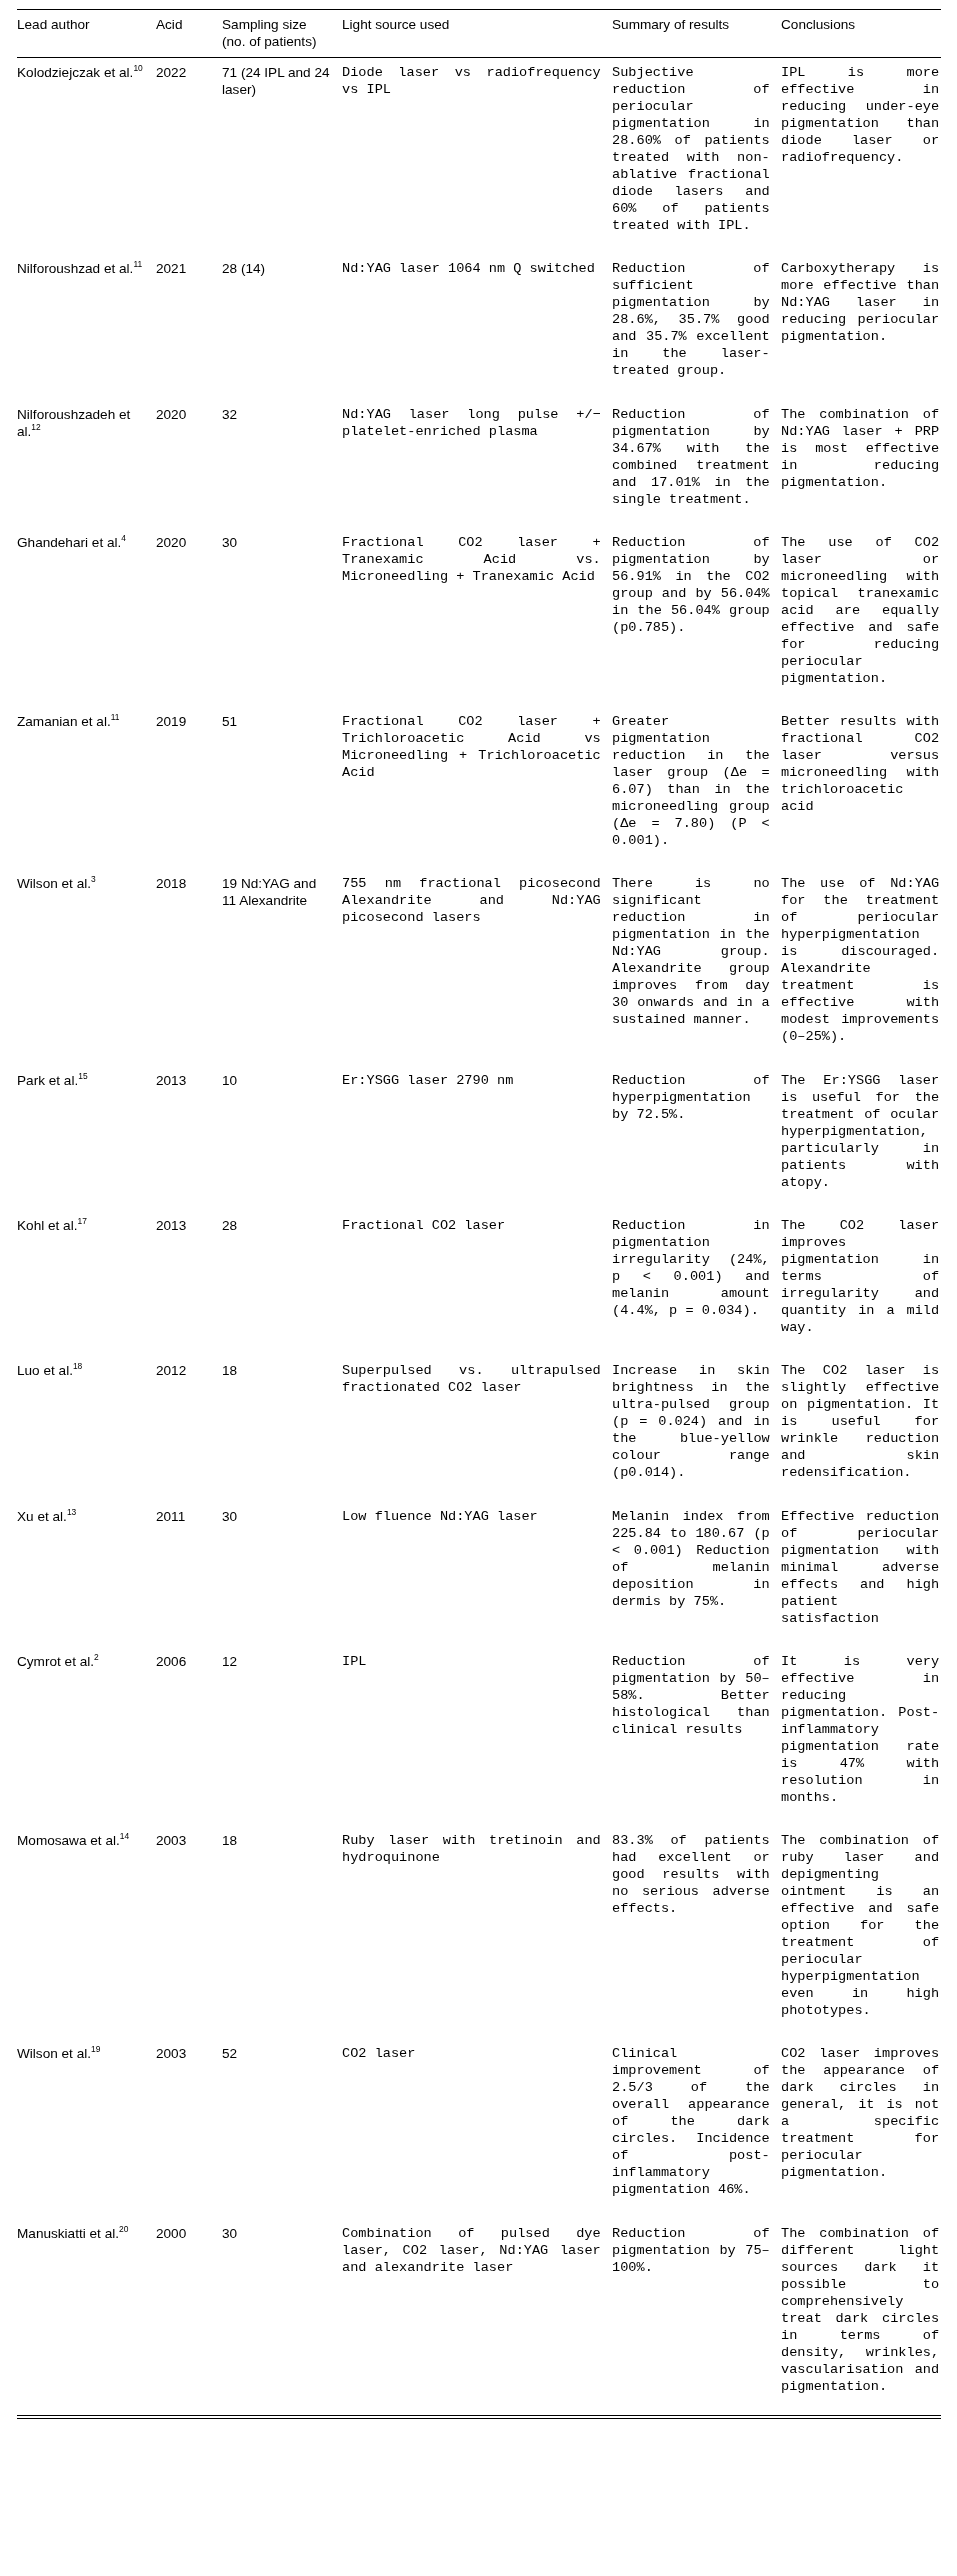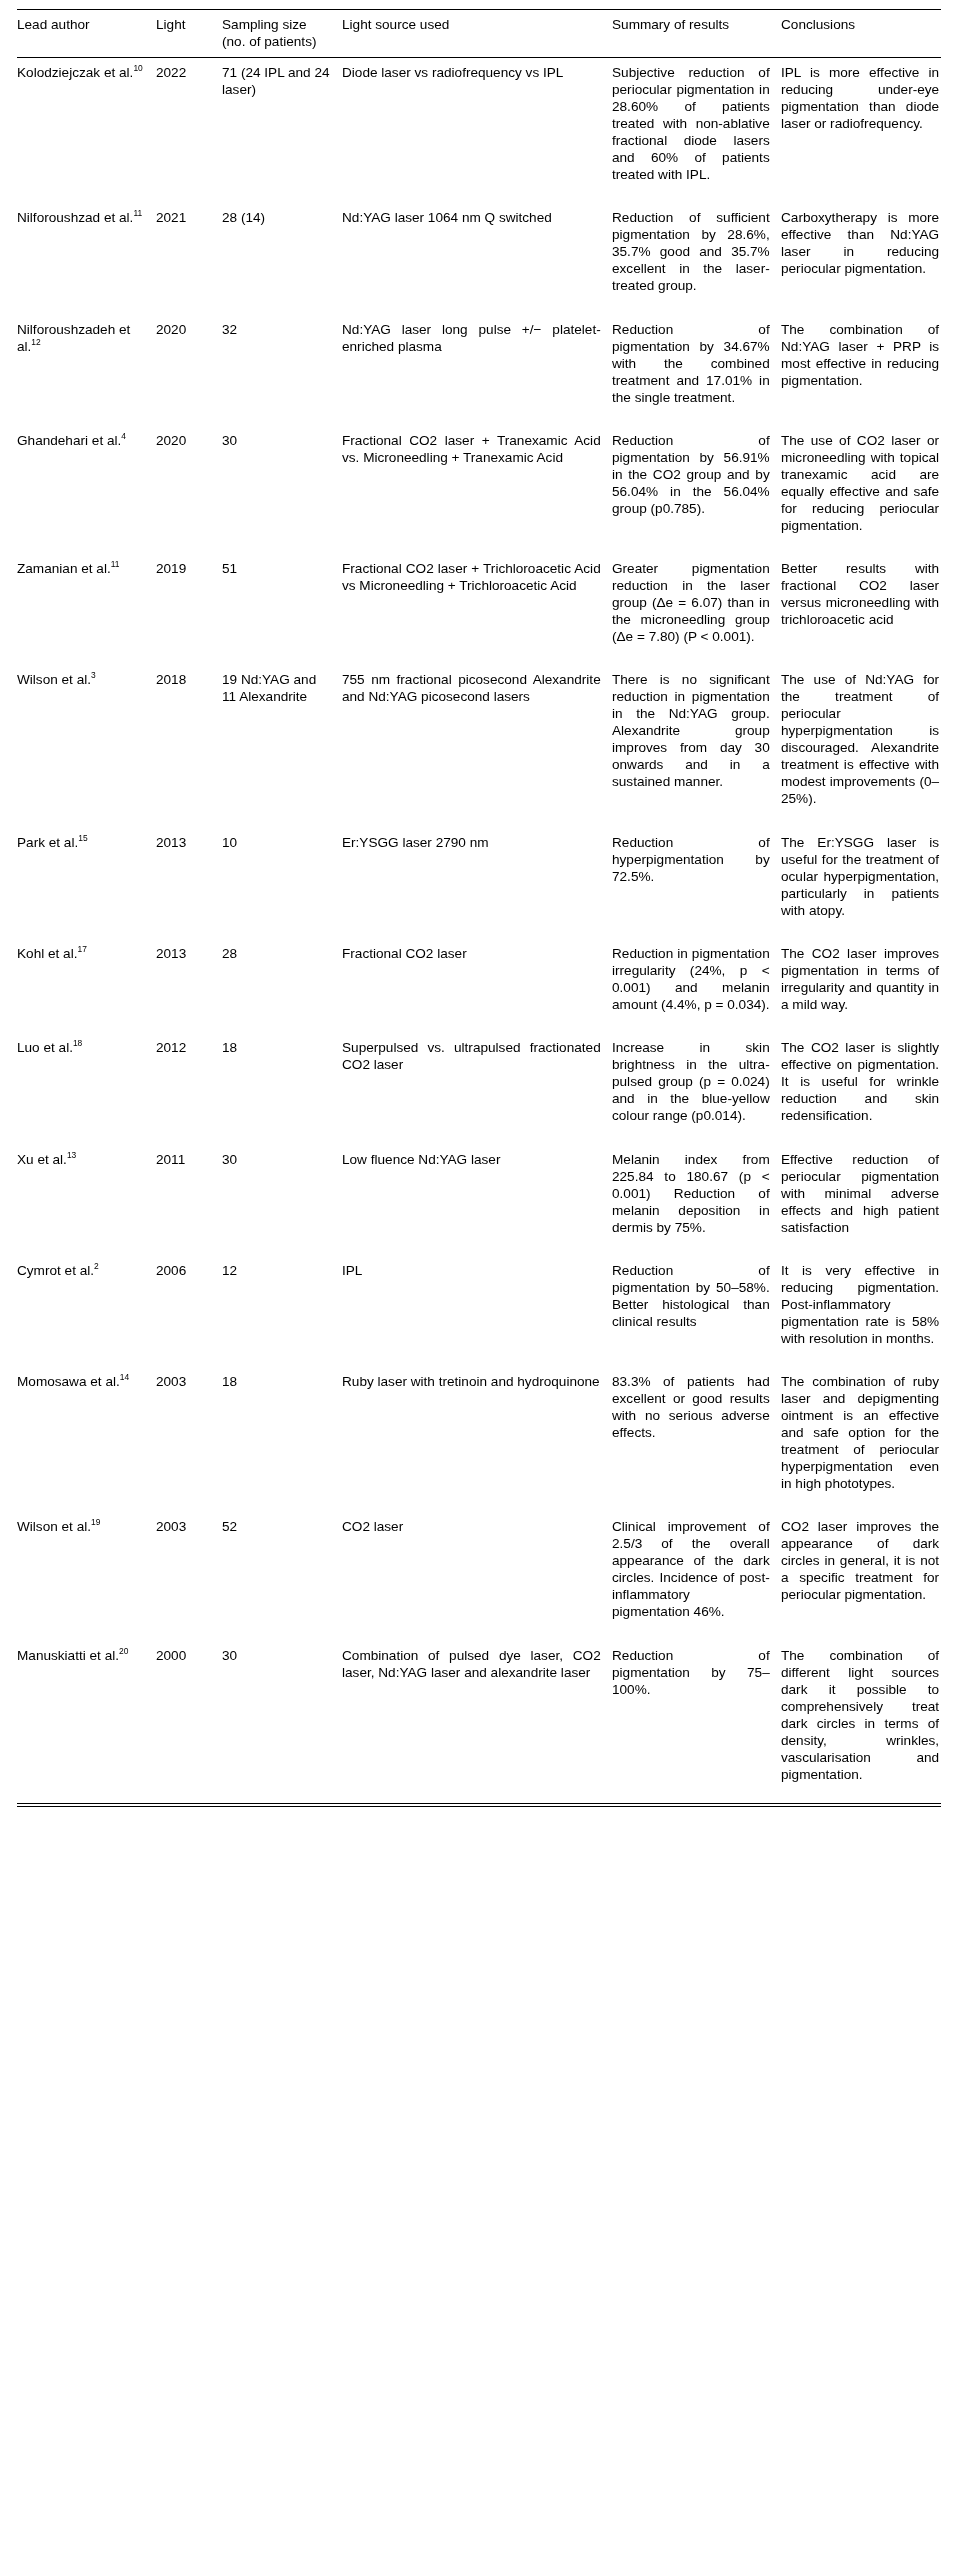--- a/index.html
+++ b/index.html
@@ -37,20 +37,21 @@
     vertical-align: top;
     padding: 5.6px 11.3px 7.5px 0;
     border-bottom: 0.9px solid #000;
   }
   td {
     vertical-align: top;
     padding: 5.6px 11.3px 20.7px 0;
   }
   td.just {
     text-align: justify;
+    font-family: Liberation Mono, monospace;
   }
   td:last-child, th:last-child {
     padding-right: 1.9px;
   }
   sup {
     font-size: 0.62em;
     line-height: 0;
     vertical-align: super;
   }
   .bottom-rule {
@@ -69,21 +70,21 @@
       <col class="c1">
         <col class="c2">
         <col class="c3">
         <col class="c4">
         <col class="c5">
         <col class="c6">
     </colgroup>
     <thead>
       <tr>
         <th>Lead author</th>
-        <th>Light</th>
+        <th>Acid</th>
         <th>Sampling size (no. of patients)</th>
         <th>Light source used</th>
         <th>Summary of results</th>
         <th>Conclusions</th>
       </tr>
     </thead>
     <tbody>
 
       <tr>
         <td><span>Kolodziejczak et al.</span><sup>10</sup></td>
@@ -174,21 +175,21 @@
         <td class="just">Melanin index from 225.84 to 180.67 (p &lt; 0.001) Reduction of melanin deposition in dermis by 75%.</td>
         <td class="just">Effective reduction of periocular pigmentation with minimal adverse effects and high patient satisfaction</td>
       </tr>
 
       <tr>
         <td><span>Cymrot et al.</span><sup>2</sup></td>
         <td>2006</td>
         <td>12</td>
         <td class="just">IPL</td>
         <td class="just">Reduction of pigmentation by 50–58%. Better histological than clinical results</td>
-        <td class="just">It is very effective in reducing pigmentation. Post-inflammatory pigmentation rate is 58% with resolution in months.</td>
+        <td class="just">It is very effective in reducing pigmentation. Post-inflammatory pigmentation rate is 47% with resolution in months.</td>
       </tr>
 
       <tr>
         <td><span>Momosawa et al.</span><sup>14</sup></td>
         <td>2003</td>
         <td>18</td>
         <td class="just">Ruby laser with tretinoin and hydroquinone</td>
         <td class="just">83.3% of patients had excellent or good results with no serious adverse effects.</td>
         <td class="just">The combination of ruby laser and depigmenting ointment is an effective and safe option for the treatment of periocular hyperpigmentation even in high phototypes.</td>
       </tr>

